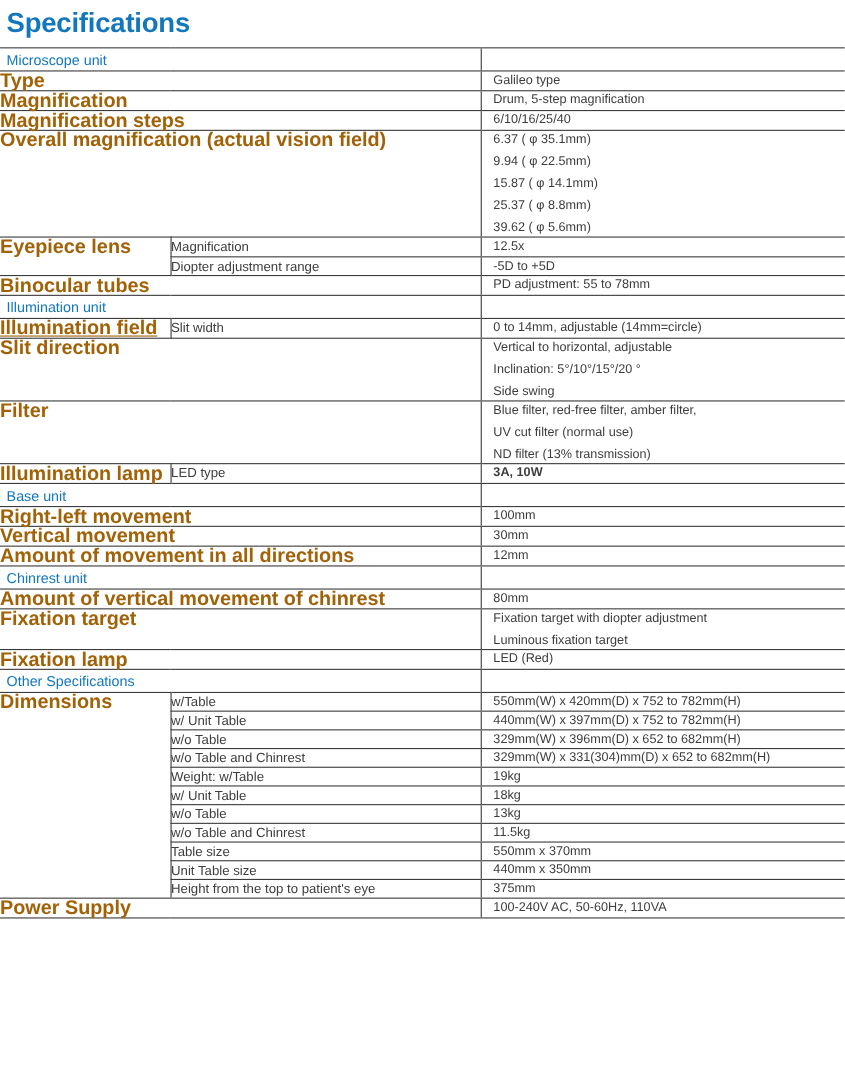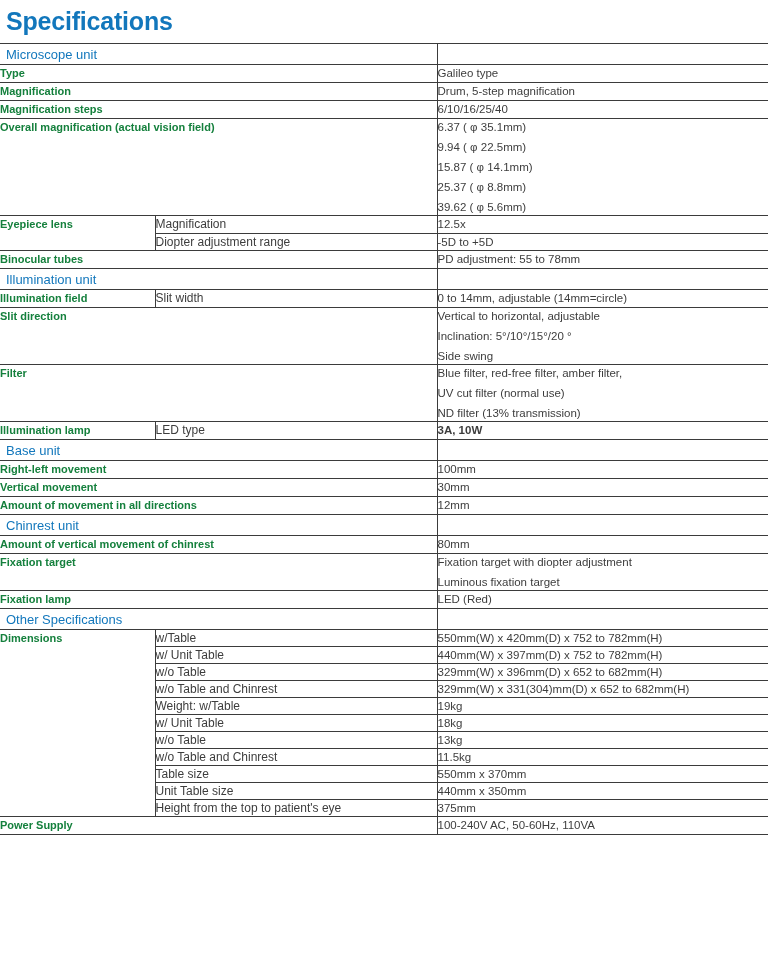--- a/index.html
+++ b/index.html
@@ -36,43 +36,43 @@
   table.spec col.c-sub   { width: 282px; }
   table.spec col.c-val   { width: 331px; }
 
   table.spec td {
     border-top: 1.5px solid #3b3b3b;
     border-bottom: 1.5px solid #3b3b3b;
     padding: 0;
     vertical-align: top;
   }
   .cell-label {
-    font-size: 11px;
+    font-size: 18px;
     font-weight: bold;
-    color: #15803d;
+    color: #a16207;
     padding: 2px 4px 3px 6px;
     line-height: 17px;
     white-space: nowrap;
   }
   .cell-sub {
     font-size: 12px;
     color: #3d3d3d;
     padding: 3px 4px 3px 12px;
     line-height: 16px;
     border-left: 1.5px solid #3b3b3b;
     white-space: nowrap;
   }
   .cell-val {
     font-size: 11.5px;
     color: #3d3d3d;
     padding: 3px 4px 3px 8px;
     line-height: 16px;
     border-left: 1.5px solid #3b3b3b;
   }
-  .cell-val .vline { display: block; white-space: nowrap; }
+  .cell-val .vline { display: block; white-space: nowrap; margin-left: 11px; }
   .cell-val .vline + .vline { margin-top: 4px; }
 
   
   tr.section-row td {
     border-top: 1.5px solid #3b3b3b;
     border-bottom: none;
   }
   tr.section-row td.section-cell {
     color: #1277bc;
     font-size: 13px;
@@ -152,21 +152,21 @@
           <td class="cell-label" colspan="2">Binocular tubes</td>
           <td class="cell-val">
             <span class="vline">PD adjustment: 55 to 78mm</span>
           </td>
         </tr>
         <tr class="section-row">
           <td class="section-cell" colspan="2">Illumination unit</td>
           <td class="section-blank"></td>
         </tr>
         <tr>
-          <td class="cell-label" style="border-bottom: none;">Illumination field</td>
+          <td class="cell-label" style="border-bottom: none; text-decoration: underline;">Illumination field</td>
           <td class="cell-sub">Slit width</td>
           <td class="cell-val">
             <span class="vline">0 to 14mm, adjustable (14mm=circle)</span>
           </td>
         </tr>
         <tr>
           <td class="cell-label" colspan="2">Slit direction</td>
           <td class="cell-val">
             <span class="vline">Vertical to horizontal, adjustable</span>
             <span class="vline">Inclination: 5°/10°/15°/20 °</span>

